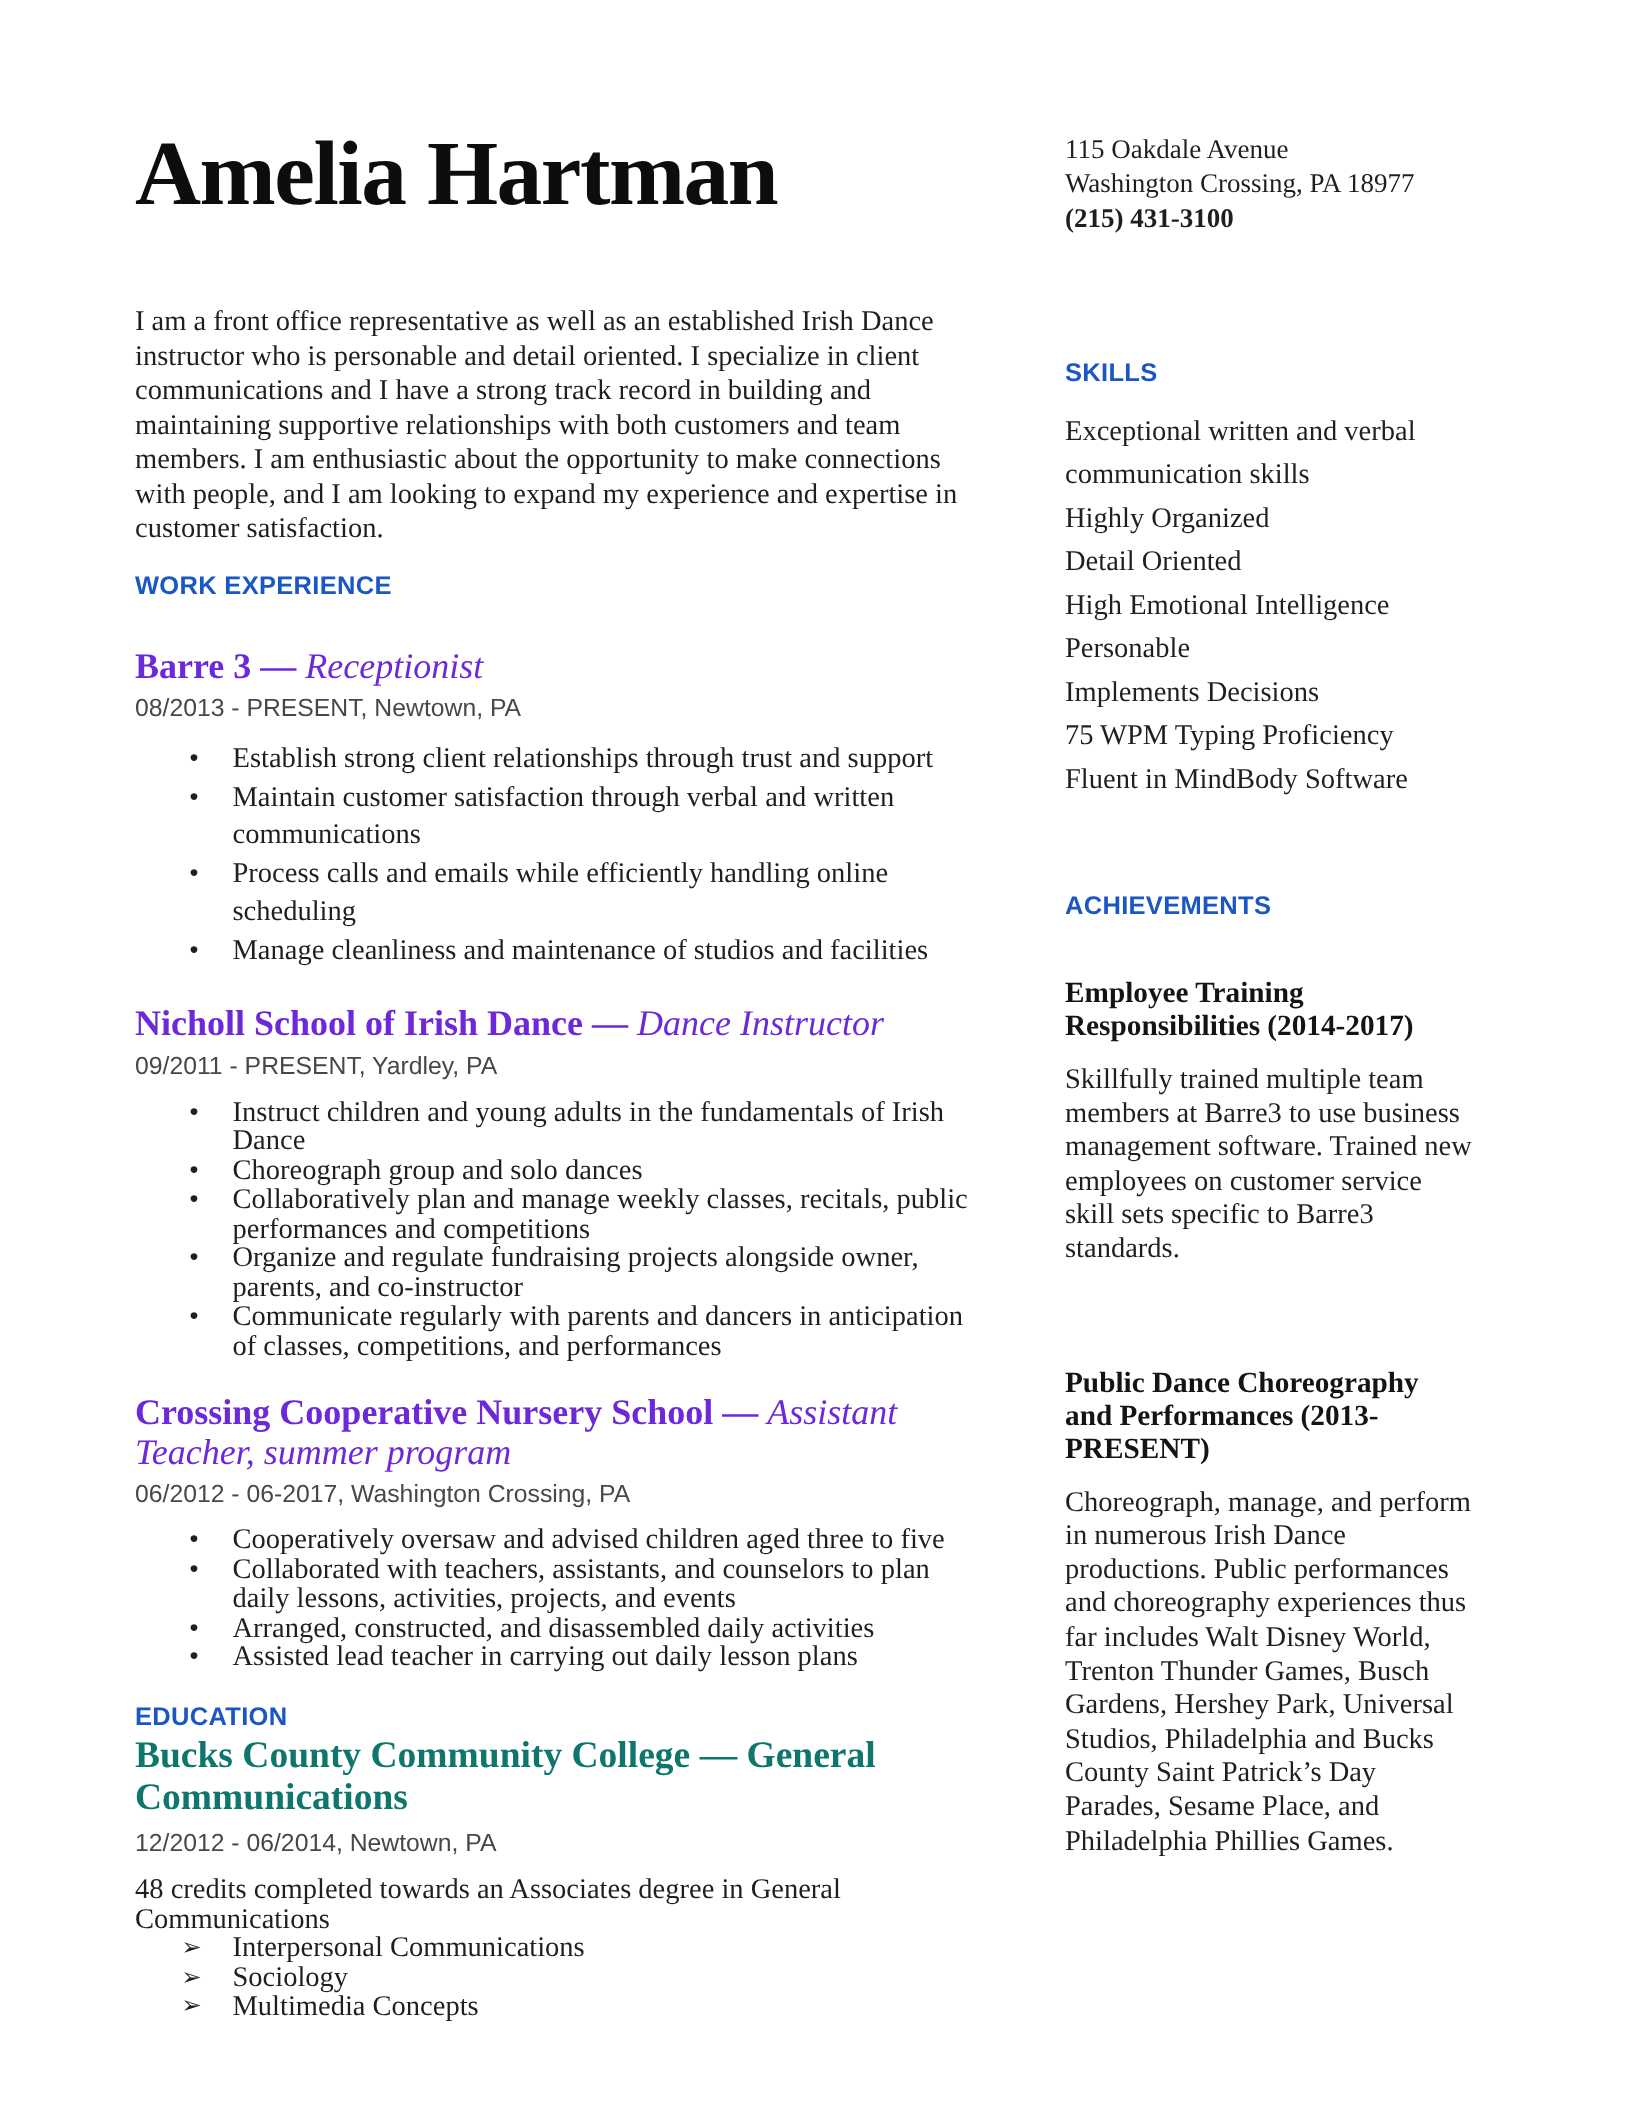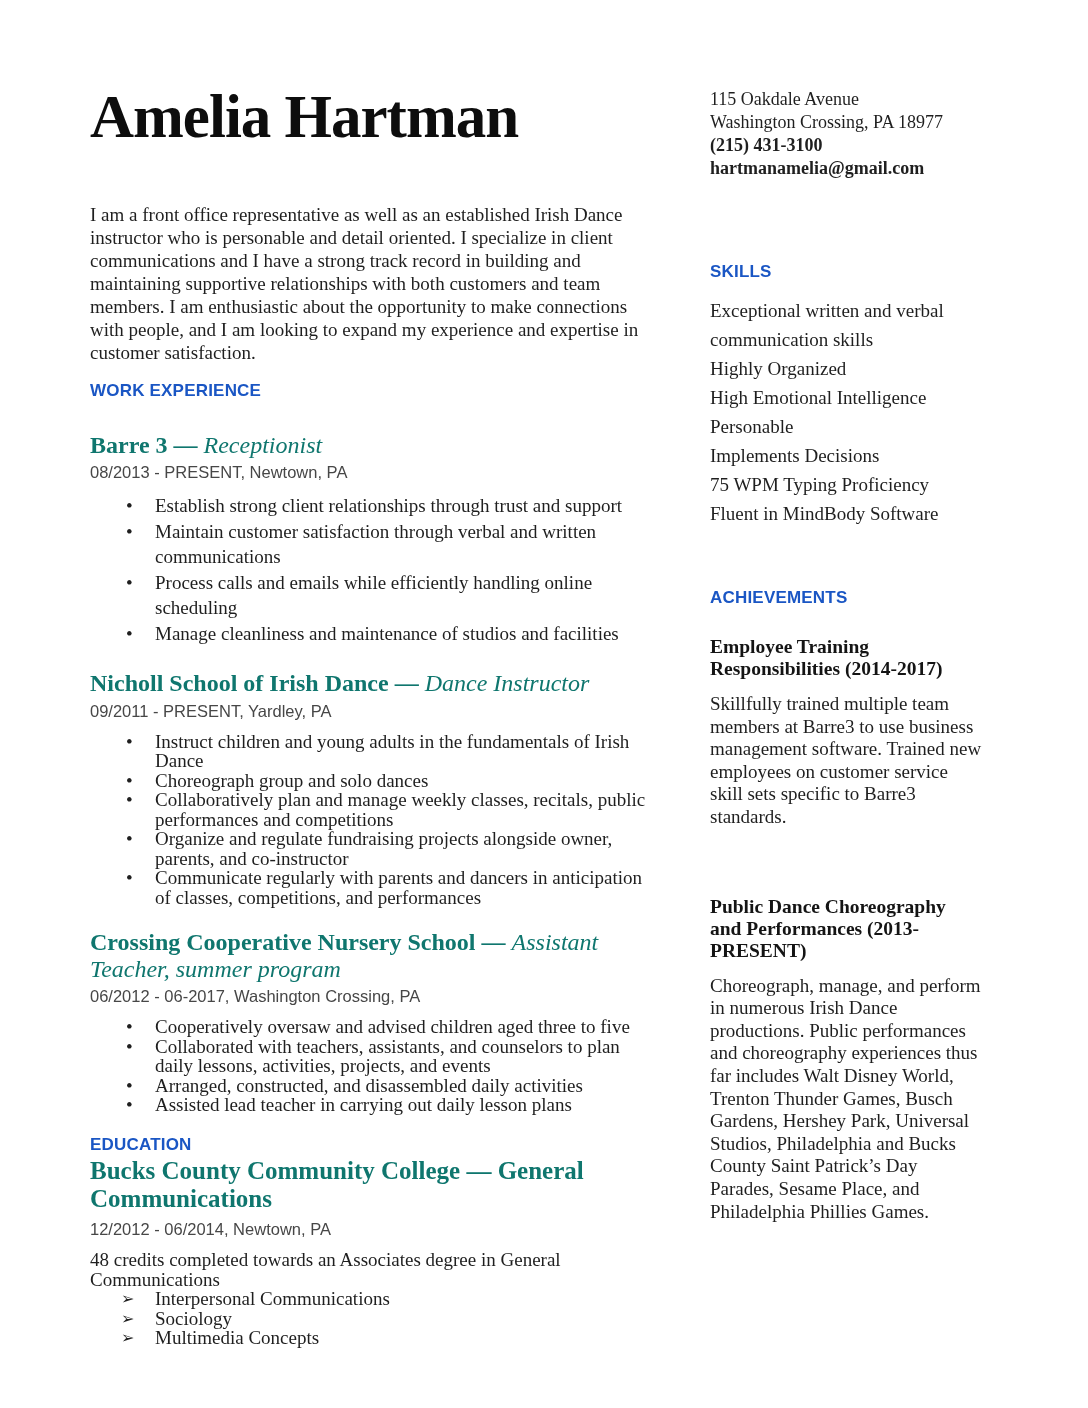--- a/index.html
+++ b/index.html
@@ -45,21 +45,21 @@
     font-weight: 700;
     letter-spacing: 0.2px;
     color: #1a56c4;
     line-height: 20px;
   }
   .we-header { margin-bottom: 31px; }
   .job-title {
     font-size: 24px;
     font-weight: 700;
     line-height: 1.1;
-    color: #0f766e;
+    color: #6d28d9;
     margin-bottom: 5px;
   }
   .job-title .role { font-style: italic; font-weight: 400; }
   .meta {
     font-family: "Liberation Sans", sans-serif;
     font-size: 16.5px;
     color: #474747;
     line-height: 19px;
     margin-bottom: 11px;
   }
@@ -95,21 +95,21 @@
     margin-bottom: 82px;
   }
   .contact .strong { font-weight: 700; }
   .skills-header { margin-bottom: 14px; }
   .skills-list {
     list-style: none;
     font-size: 19px;
     line-height: 29px;
     margin-bottom: 60px;
   }
-  .ach-header { margin-bottom: 28px; }
+  .ach-header { margin-bottom: 38px; }
   .ach-item-1 { margin-bottom: 67px; }
   .ach-title {
     font-size: 19.5px;
     line-height: 22px;
     margin-bottom: 13px;
     color: #141414;
   }
   .ach-title .t { font-weight: 700; }
   .ach-body { font-size: 19px; line-height: 22.6px; }
 </style>
@@ -191,28 +191,28 @@
     </div>
 
   </div>
 
   <div class="right-col">
 
     <div class="contact">
       <div>115 Oakdale Avenue</div>
       <div>Washington Crossing, PA 18977</div>
       <div class="strong">(215) 431-3100</div>
-      <div class="strong">hartmanamelia@gmail.com</div>
     </div>
 
     <div>
       <h3 class="section-header skills-header">SKILLS</h3>
       <ul class="skills-list">
         <li>Exceptional written and verbal communication skills</li>
         <li>Highly Organized</li>
+        <li>Detail Oriented</li>
         <li>High Emotional Intelligence</li>
         <li>Personable</li>
         <li>Implements Decisions</li>
         <li>75 WPM Typing Proficiency</li>
         <li>Fluent in MindBody Software</li>
       </ul>
     </div>
 
     <div>
       <h3 class="section-header ach-header">ACHIEVEMENTS</h3>

